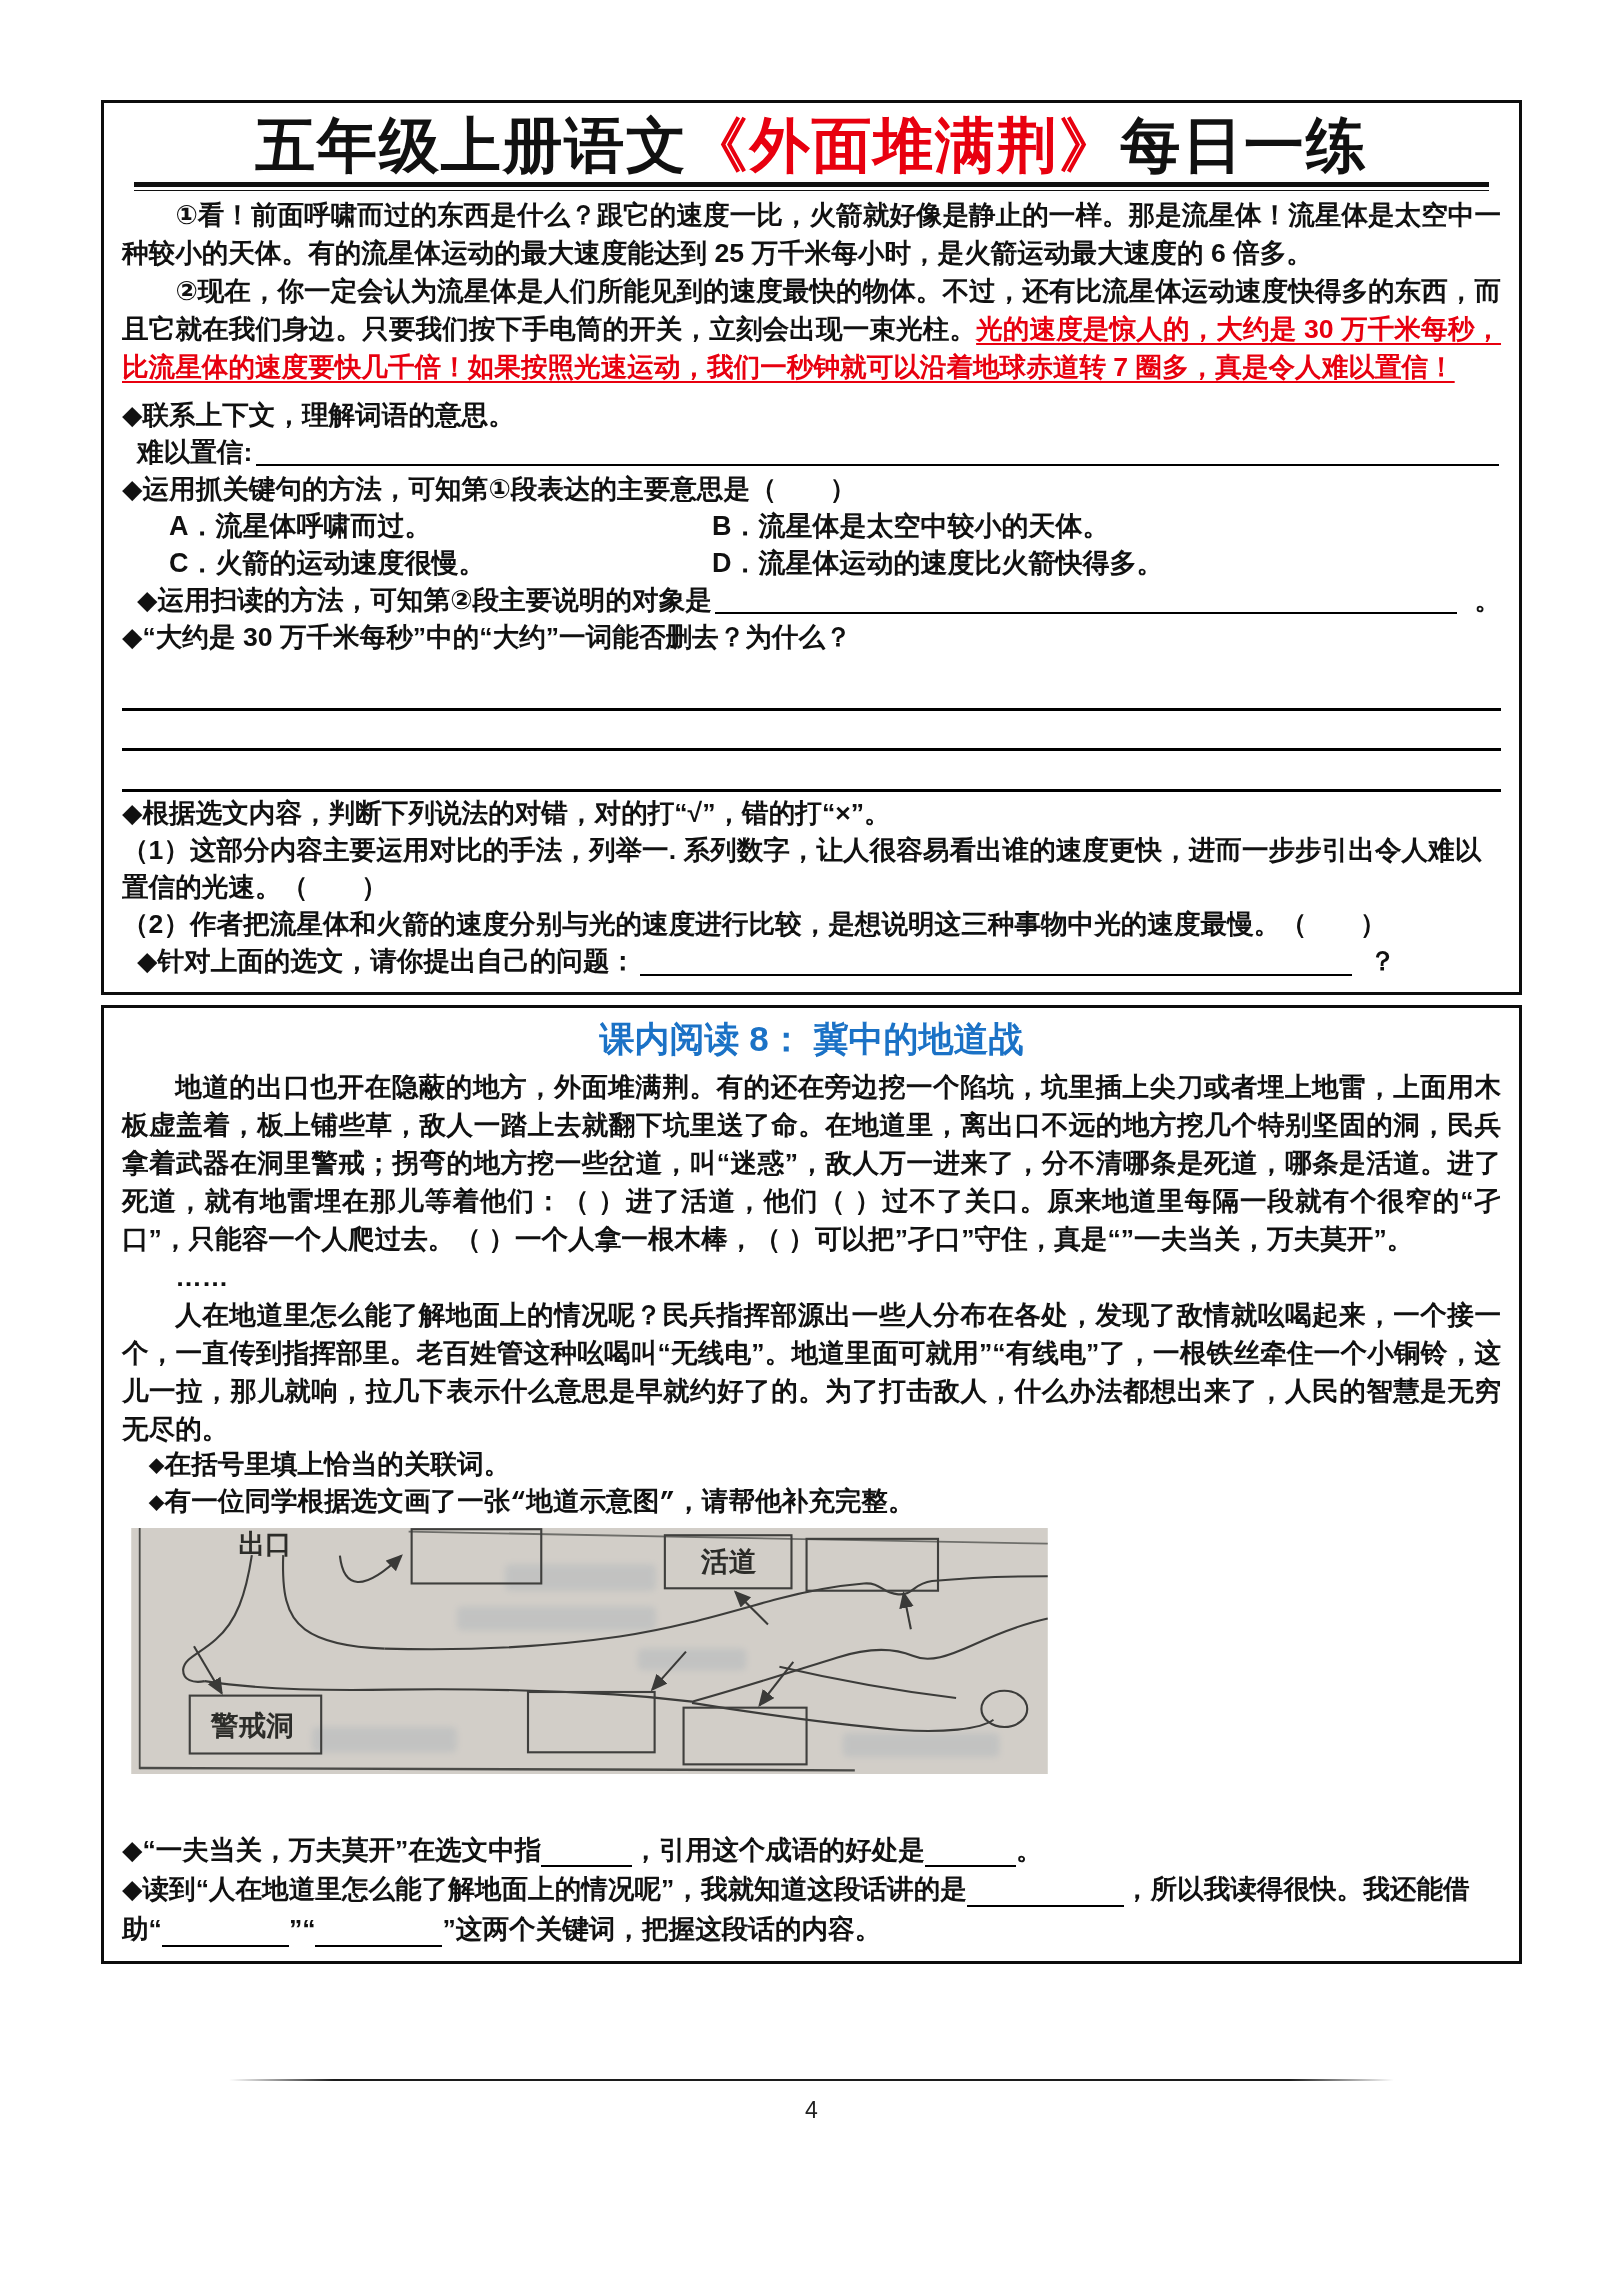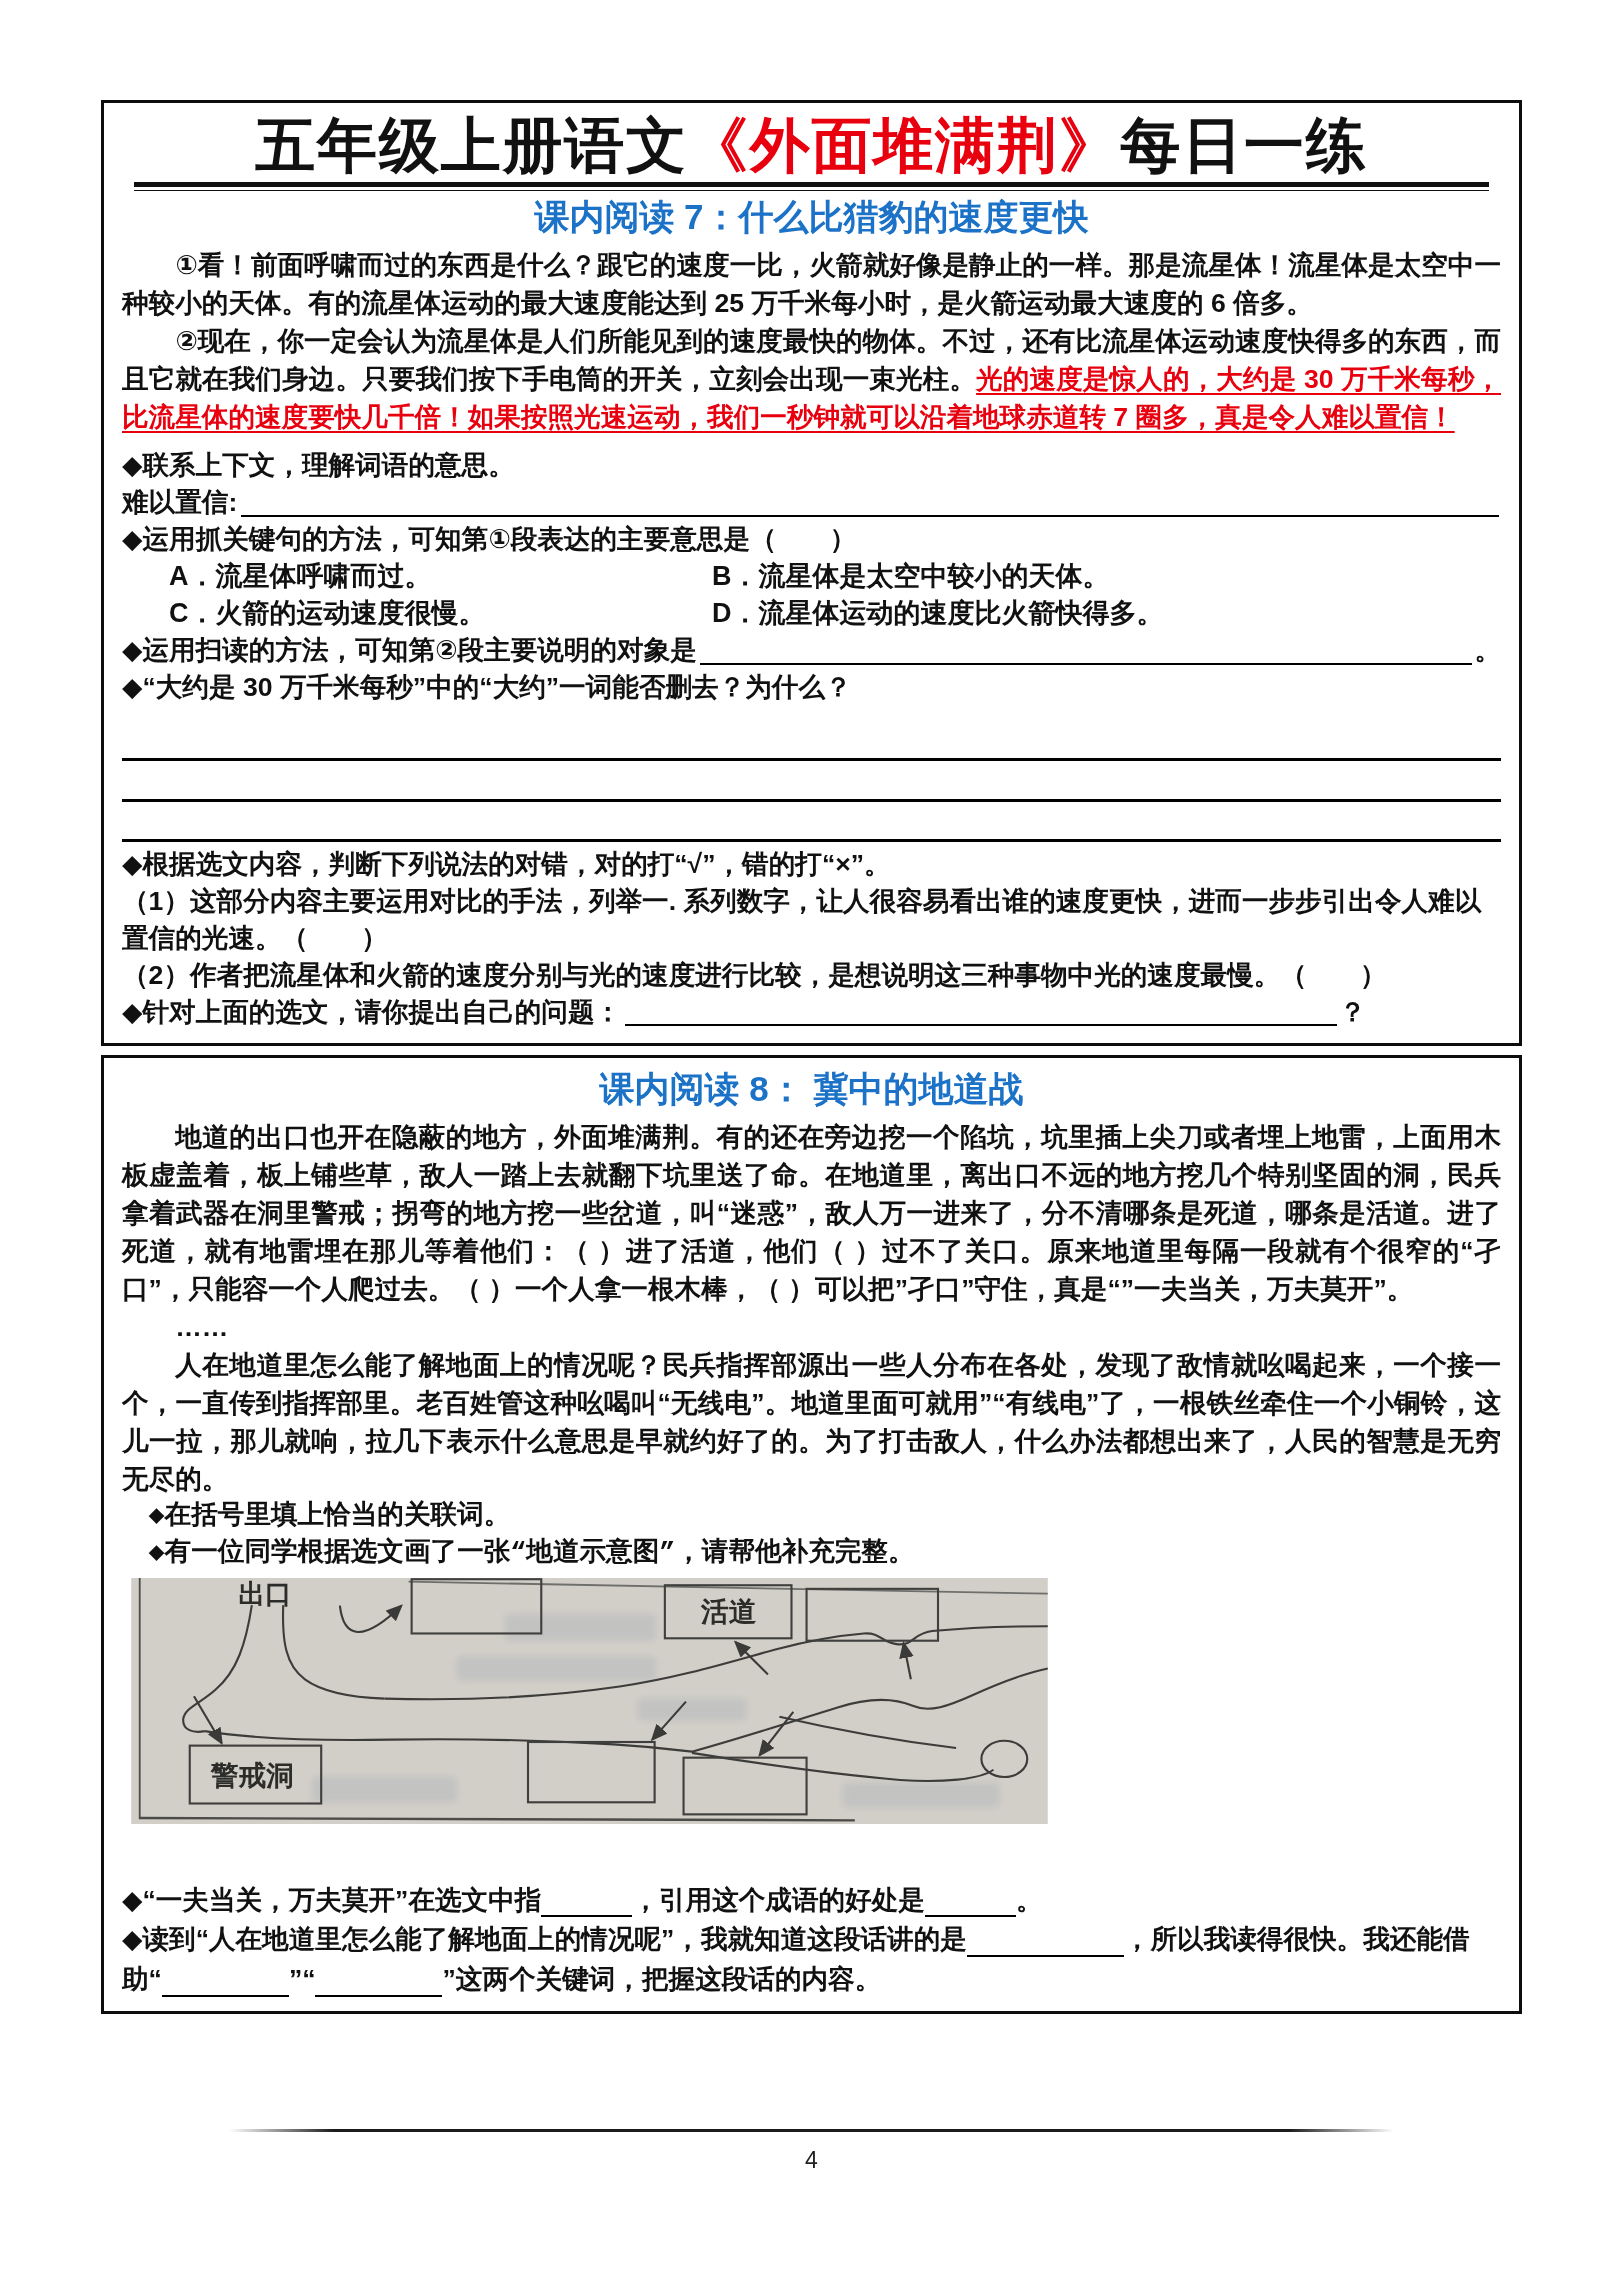--- a/index.html
+++ b/index.html
@@ -44,21 +44,21 @@
     font-weight:700;
   }
   .q { font-size:26.6px; line-height:37px; font-weight:700; margin:0; }
   .q.sp { margin-top:11px; }
   .indent1 { padding-left:26.6px;font-family:Liberation Mono, monospace; }
 
   .fill-row {
     display:flex; align-items:flex-end;
     font-size:26.6px; line-height:37px; font-weight:700; margin:0;
   }
-  .fill-row .pre { white-space:nowrap; }
+  .fill-row .pre { white-space:nowrap;margin-left:15px; }
   .blank-flex {
     flex:1; border-bottom:2.4px solid #000;
     height:29px; margin:0 2.4px 4.8px 3.6px;
   }
   .ans-line { height:35px; border-bottom:3px solid #000; }
   .ans-line + .ans-line { margin-top:2.4px; }
   .ans-block { margin:17px 0 3.6px 0; }
 
   .opt-row { display:flex; padding-left:47px; font-size:27px; line-height:37px; font-weight:700; }
   .opt-row .o1 { width:543px; }
@@ -85,21 +85,20 @@
 </head>
 <body>
 
 <div class="box" id="box1">
 
   <div class="main-title">
     <span>五年级上册语文</span><span class="red">《外面堆满荆》</span><span>每日一练</span>
   </div>
   <div class="title-rule"></div>
 
-  <div class="sec-heading">课内阅读 7：什么比猎豹的速度更快</div>
 
   <p class="body-para">①看！前面呼啸而过的东西是什么？跟它的速度一比，火箭就好像是静止的一样。那是流星体！流星体是太空中一种较小的天体。有的流星体运动的最大速度能达到 25 万千米每小时，是火箭运动最大速度的 6 倍多。</p>
 
   <p class="body-para"><span>②现在，你一定会认为流星体是人们所能见到的速度最快的物体。不过，还有比流星体运动速度快得多的东西，而且它就在我们身边。只要我们按下手电筒的开关，立刻会出现一束光柱。</span><span class="red-seg">光的速度是惊人的，大约是 30 万千米每秒，比流星体的速度要快几千倍！如果按照光速运动，我们一秒钟就可以沿着地球赤道转 7 圈多，真是令人难以置信！</span></p>
 
   <p class="q sp">◆联系上下文，理解词语的意思。</p>
 
   <div class="fill-row">
     <span class="pre">难以置信:</span>
     <span class="blank-flex"></span>

